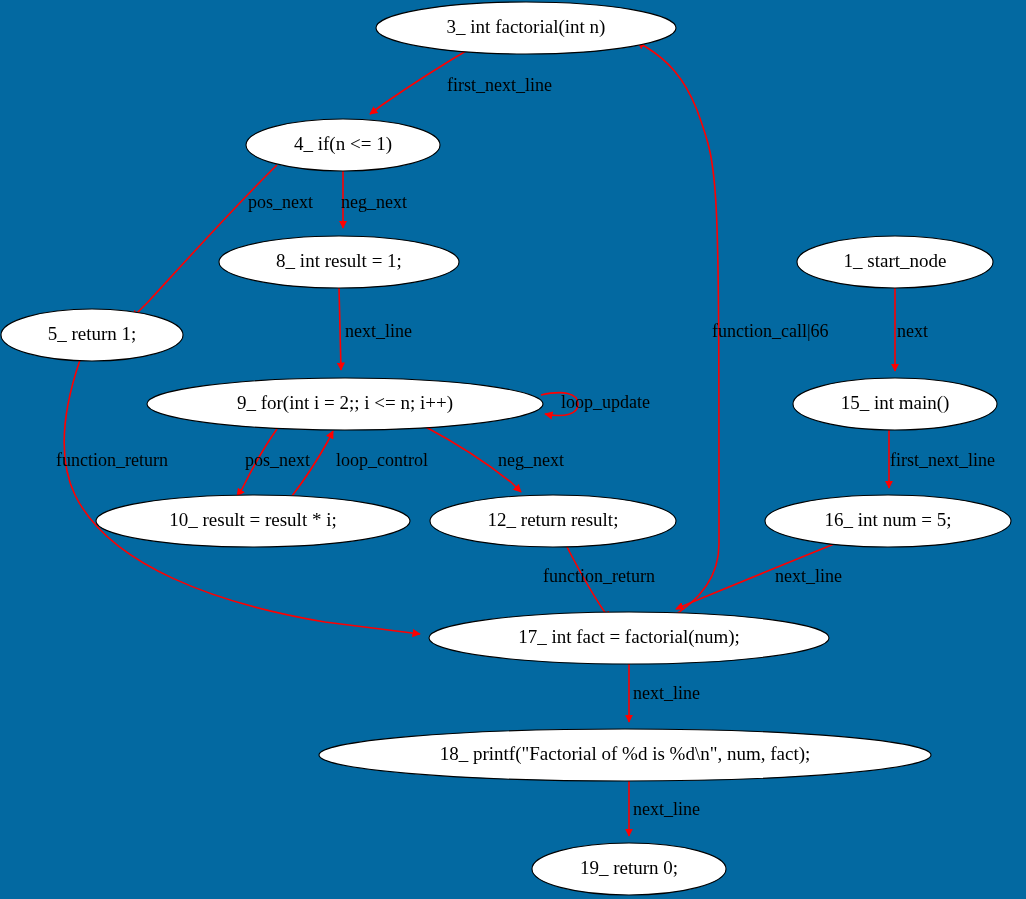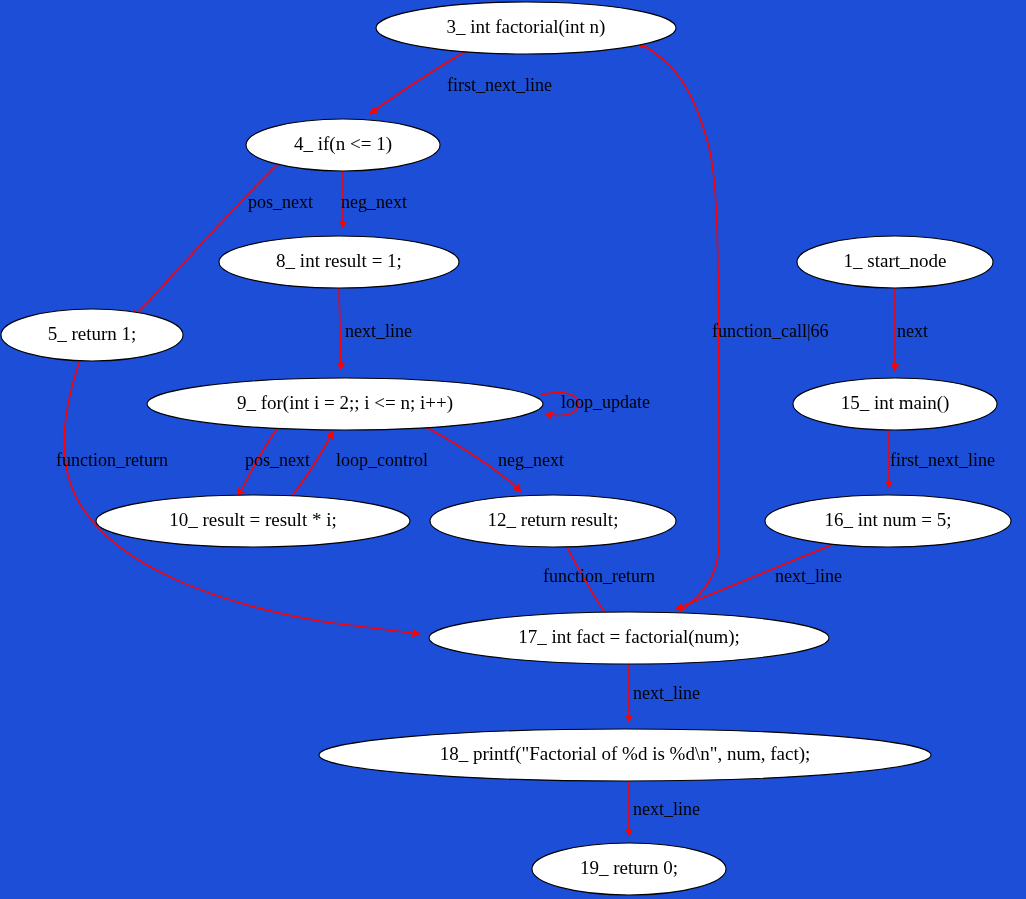--- a/index.html
+++ b/index.html
@@ -4,21 +4,21 @@
 <style>
   html, body {
     margin: 0;
     padding: 0;
     background: #ffffff;
   }
   #graph-root {
     position: relative;
     width: 1026px;
     height: 899px;
-    background: #1d4ed8;
+    background: #0369a1;
     font-family: "Liberation Serif", "DejaVu Serif", serif;
   }
   svg#cfg {
     display: block;
     width: 1026px;
     height: 899px;
   }
   .node-ellipse {
     fill: #ffffff;
     stroke: #000000;

